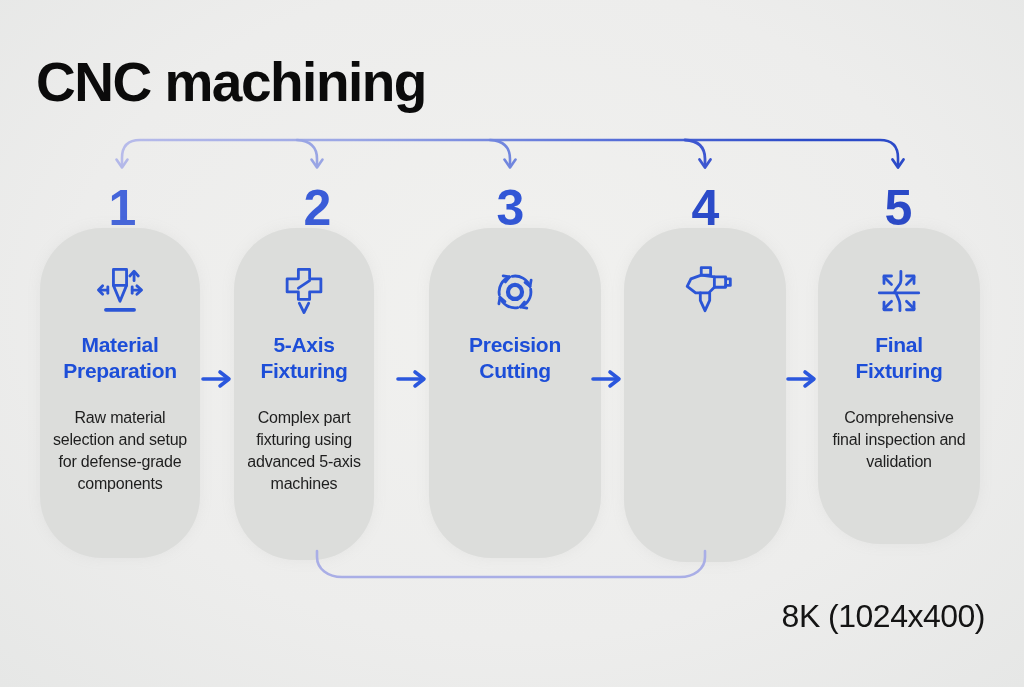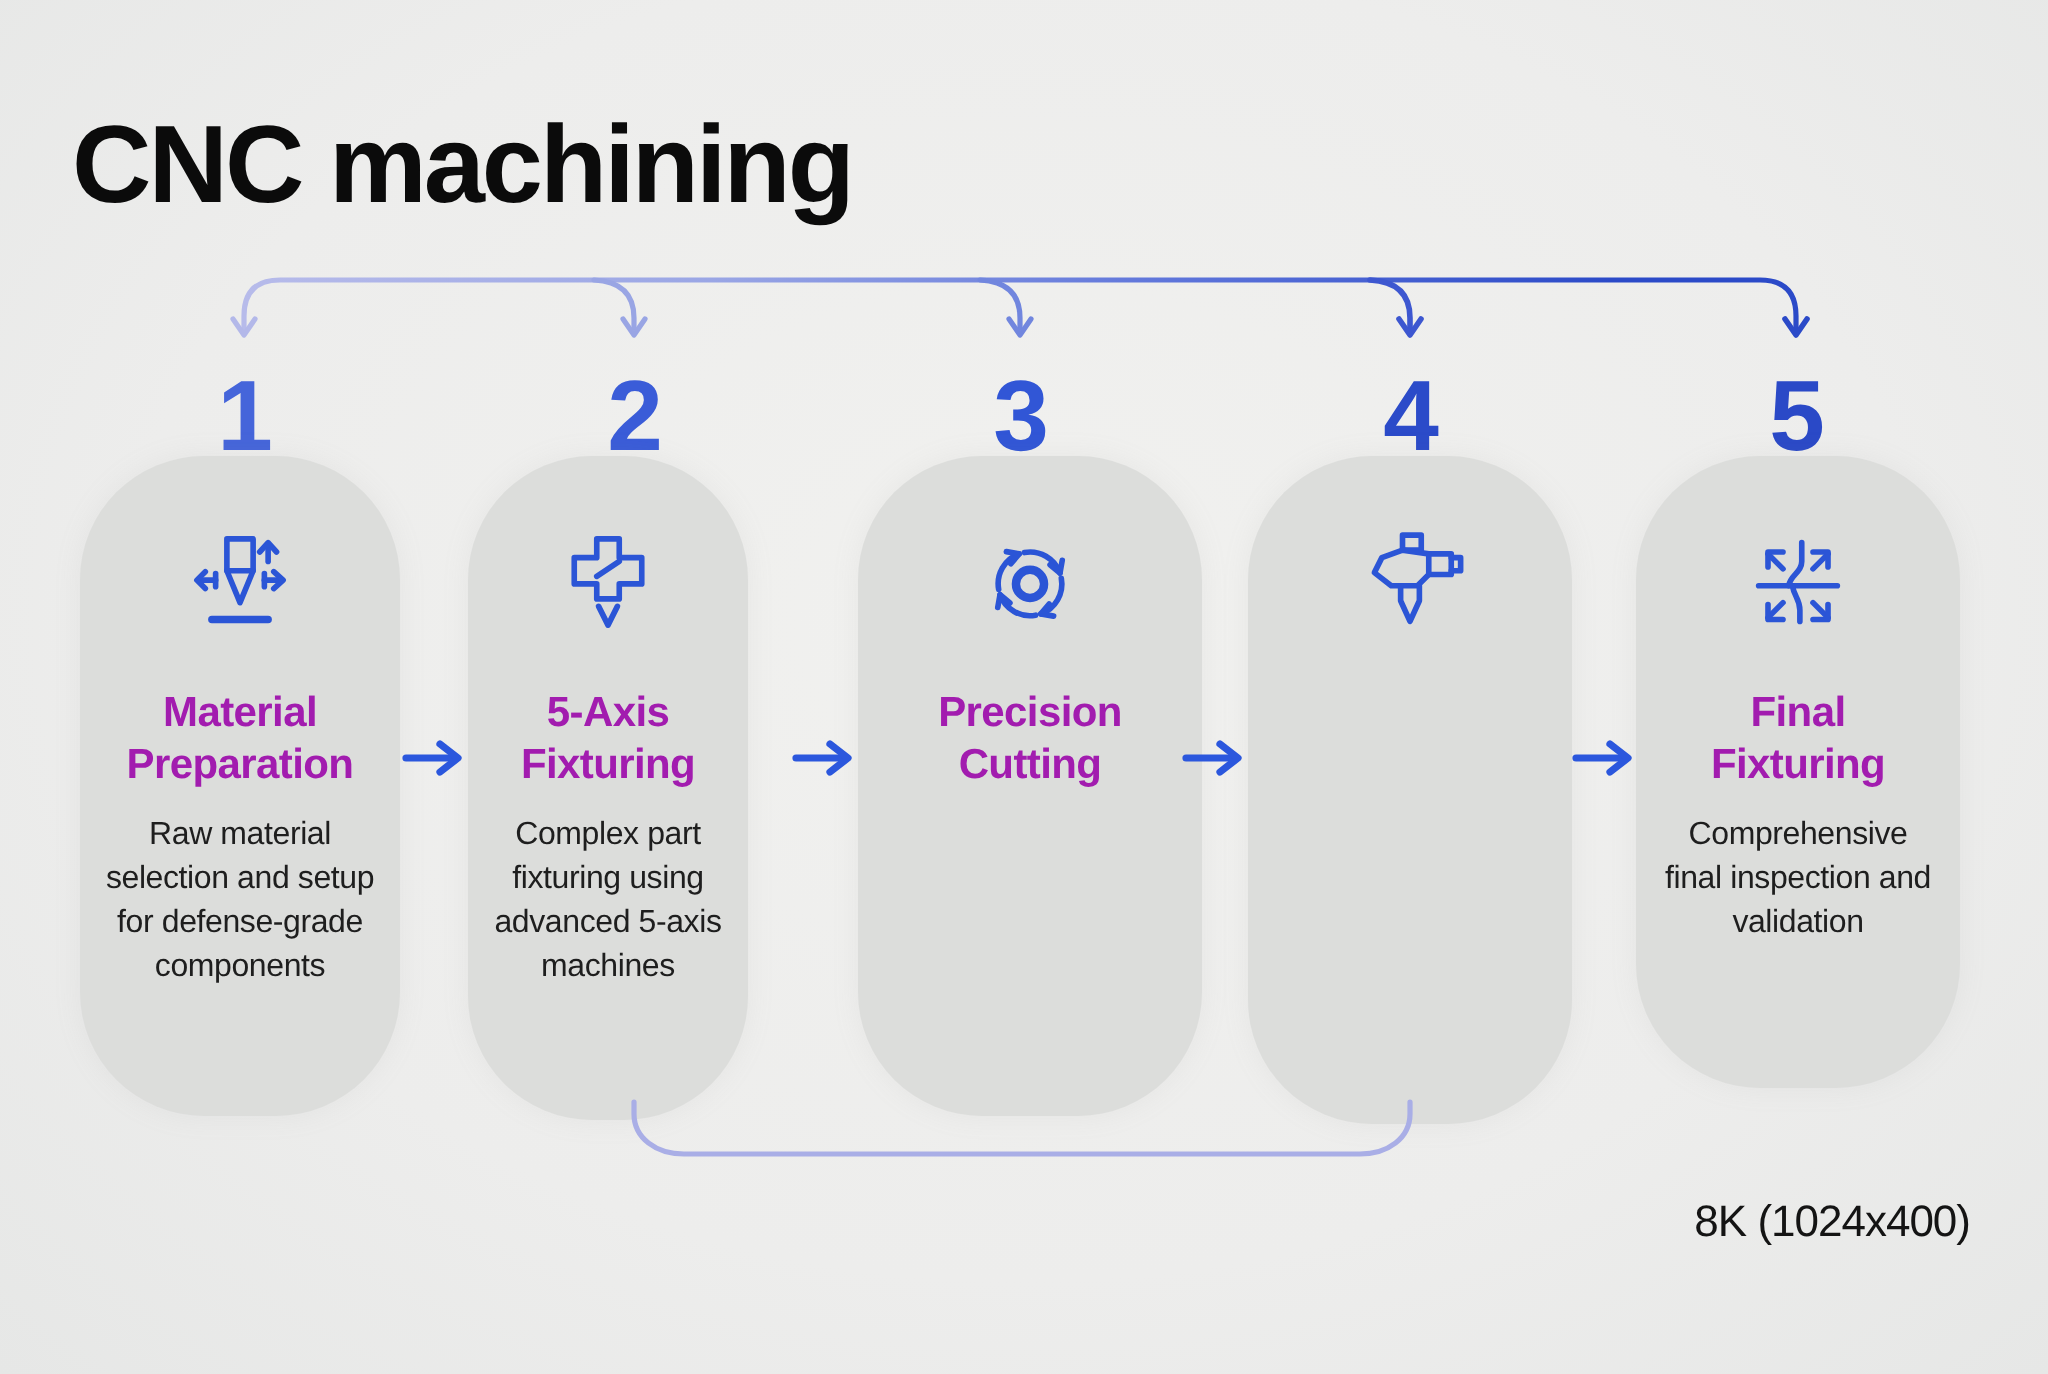--- a/index.html
+++ b/index.html
@@ -27,36 +27,36 @@
     box-shadow:0 0 14px rgba(160,160,160,0.10);
     text-align:center;box-sizing:border-box;padding-top:32px;
   }
   .c1{left:40px;width:160px;height:330px;}
   .c2{left:234px;width:140px;height:332px;}
   .c3{left:429px;width:172px;height:330px;}
   .c4{left:624px;width:162px;height:334px;}
   .c5{left:818px;width:162px;height:316px;}
   .icon-wrap{height:62px;display:flex;align-items:center;justify-content:center;}
   .card h3{
-    margin:22px auto 0 auto;max-width:124px;
-    font-size:21px;font-weight:700;line-height:1.22;color:#a21caf;letter-spacing:-0.3px;
+    margin:10px auto 0 auto;max-width:124px;
+    font-size:21px;font-weight:700;line-height:1.22;color:#1d4ed8;letter-spacing:-0.3px;
   }
   .card p{
-    margin:12px auto 0 auto;max-width:150px;
+    margin:24px auto 0 auto;max-width:150px;
     font-size:16px;font-weight:400;line-height:1.38;color:#1e1e1e;letter-spacing:-0.2px;
   }
   .c2 p{max-width:134px;}
   .c3 p{max-width:120px;}
   .c4 p{max-width:126px;}
   .c5 p{max-width:136px;}
   .flow-arrow{position:absolute;top:368px;}
   .fa1{left:201px;} .fa2{left:396px;} .fa3{left:591px;} .fa4{left:786px;}
   .resolution-label{
     position:absolute;top:598px;right:39px;
-    font-size:22px;font-weight:500;color:#141414;letter-spacing:-0.5px;
+    font-size:32px;font-weight:500;color:#141414;letter-spacing:-0.5px;
   }
 </style>
 </head>
 <body>
 
 <div class="canvas">
 
   <h1 class="page-title">CNC machining</h1>
 
   <svg class="overlay" width="1024" height="687" viewBox="0 0 1024 687">

